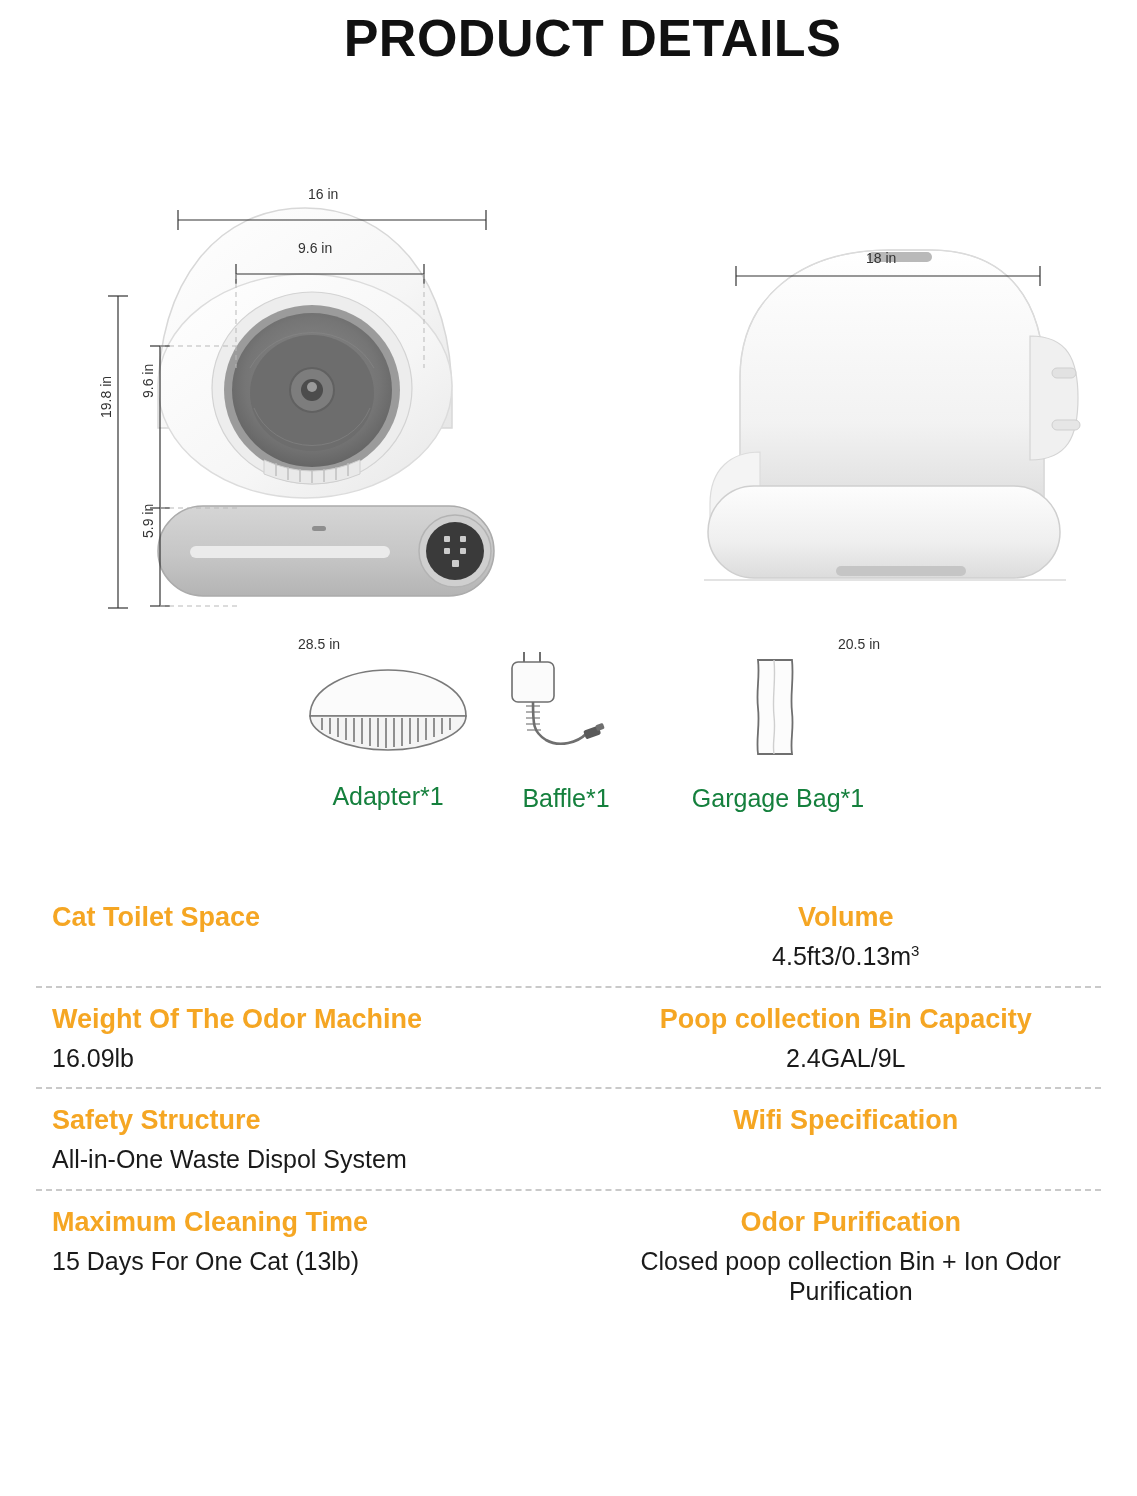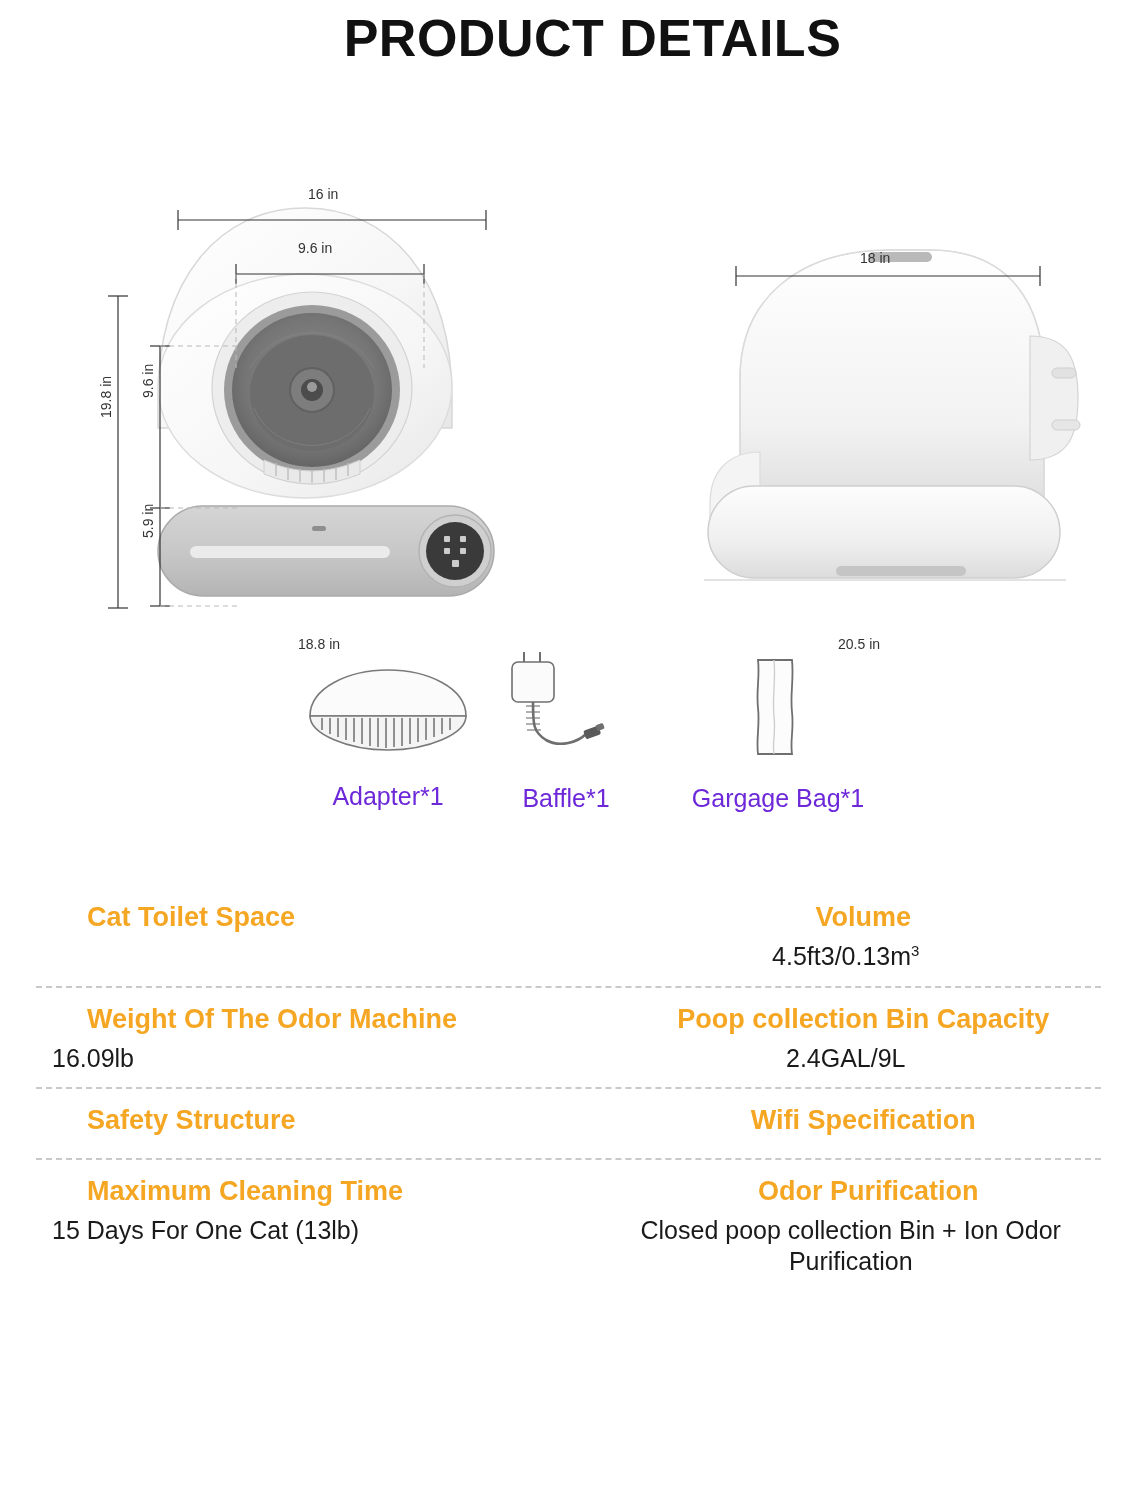--- a/index.html
+++ b/index.html
@@ -59,21 +59,21 @@
     position: relative;
     height: 220px;
     margin-top: 10px;
   }
   .acc-item {
     position: absolute;
     text-align: center;
   }
   .acc-caption {
     font-size: 25px;
-    color: #6d28d9;
+    color: #15803d;
     margin-top: 10px;
     white-space: nowrap;
   }
 
   
   .specs {
     margin: 28px 36px 0 36px;
     border-top: none;
   }
   .spec-row {
@@ -86,21 +86,20 @@
     width: 50%;
     padding-left: 16px;
   }
   .spec-cell.right { padding-left: 22px; text-align: center; }
   .spec-title {
     color: #f5a623;
     font-size: 27px;
     font-weight: bold;
     margin-bottom: 8px;
     line-height: 1.15;
-    margin-left: 35px;
   }
   .spec-value {
     font-size: 25px;
     color: #1a1a1a;
     line-height: 1.22;
   }
   .spec-value sup { font-size: 15px; }
 </style>
 </head>
 <body>
@@ -199,21 +198,21 @@
         <line x1="196" y1="206" x2="196" y2="300"></line>
         <line x1="384" y1="206" x2="384" y2="300"></line>
         <line x1="120" y1="278" x2="200" y2="278"></line>
         <line x1="120" y1="440" x2="200" y2="440"></line>
         <line x1="120" y1="538" x2="200" y2="538"></line>
       </g>
     </svg>
 
     <div class="dim-label" style="left:268px; top:118px;">16 in</div>
     <div class="dim-label" style="left:258px; top:172px;">9.6 in</div>
-    <div class="dim-label" style="left:258px; top:568px;">18.8 in</div>
+    <div class="dim-label" style="left:258px; top:568px;">28.5 in</div>
     <div class="dim-label vert" style="left:58px; top:350px;">19.8 in</div>
     <div class="dim-label vert" style="left:100px; top:330px;">9.6 in</div>
     <div class="dim-label vert" style="left:100px; top:470px;">5.9 in</div>
   </div>
 
   <div class="diagram right">
     <svg width="520" height="560" viewBox="0 0 520 560">
       <defs>
         <linearGradient id="bodyGrad2" x1="0" y1="0" x2="0" y2="1">
           <stop offset="0%" stop-color="#ffffff"></stop>
@@ -248,21 +247,21 @@
         <line x1="136" y1="208" x2="440" y2="208"></line>
         <line x1="136" y1="198" x2="136" y2="218"></line>
         <line x1="440" y1="198" x2="440" y2="218"></line>
 
         <line x1="104" y1="572" x2="434" y2="572"></line>
         <line x1="104" y1="562" x2="104" y2="582"></line>
         <line x1="434" y1="562" x2="434" y2="582"></line>
       </g>
     </svg>
 
-    <div class="dim-label" style="left:260px; top:182px;">18 in</div>
+    <div class="dim-label" style="left:266px; top:182px;">18 in</div>
     <div class="dim-label" style="left:238px; top:568px;">20.5 in</div>
   </div>
 </div>
 
 <div class="accessories">
 
   <div class="acc-item" style="left:288px; top:20px; width:200px;">
     <svg width="180" height="110" viewBox="0 0 180 110">
       <path d="M12 58 C12 30 50 12 90 12 C130 12 168 30 168 58 Z" fill="#fbfbfb" stroke="#7a7a7a" stroke-width="1.6"></path>
       <path d="M12 58 L168 58 C168 76 130 92 90 92 C50 92 12 76 12 58 Z" fill="#f4f4f4" stroke="#7a7a7a" stroke-width="1.6"></path>
@@ -336,20 +335,21 @@
     </div>
     <div class="spec-cell right">
       <div class="spec-title">Poop collection Bin Capacity</div>
       <div class="spec-value">2.4GAL/9L</div>
     </div>
   </div>
 
   <div class="spec-row">
     <div class="spec-cell">
       <div class="spec-title">Safety Structure</div>
+      <div class="spec-value">All-in-One Waste Dispol System</div>
     </div>
     <div class="spec-cell right">
       <div class="spec-title">Wifi Specification</div>
     </div>
   </div>
 
   <div class="spec-row">
     <div class="spec-cell">
       <div class="spec-title">Maximum Cleaning Time</div>
       <div class="spec-value">15 Days For One Cat (13lb)</div>

